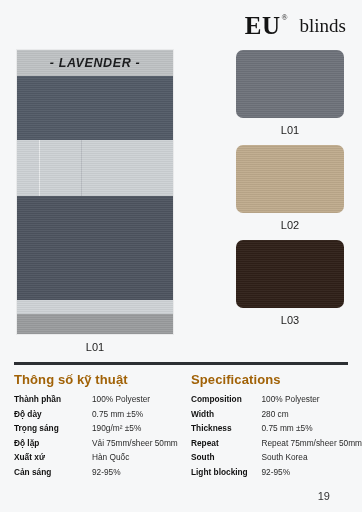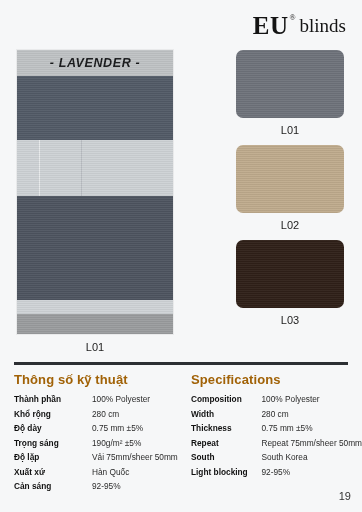--- a/index.html
+++ b/index.html
@@ -15,21 +15,21 @@
 
   
   .brand{
     position:absolute;right:16px;top:12px;
     display:flex;align-items:center;
     font-family:"Liberation Serif", serif;
     white-space:nowrap;
   }
   .brand-eu{font-size:25px;font-weight:bold;letter-spacing:.5px;color:#141414;}
   .brand-reg{font-size:8px;vertical-align:super;position:relative;top:-9px;left:1px;color:#141414;}
-  .brand-blinds{font-size:19px;font-weight:normal;color:#141414;margin-left:5px;}
+  .brand-blinds{font-size:19px;font-weight:normal;color:#141414;margin-left:13px;}
 
   
   .sample-wrap{position:absolute;left:17px;top:50px;width:156px;}
   .sample{
     width:156px;height:284px;position:relative;overflow:hidden;
     box-shadow:0 0 0 1px rgba(0,0,0,.05);
   }
   .band{position:absolute;left:0;width:100%;}
   .band-title{
     top:0;height:26px;background:#bfc2c4;
@@ -92,21 +92,21 @@
   table.spec{border-collapse:collapse;width:100%;}
   table.spec td{
     font-size:8.3px;padding:0 0 4.2px 0;vertical-align:top;line-height:1.25;
   }
   td.k{font-weight:bold;color:#111;width:78px;white-space:nowrap;}
   .spec-col.right td.k{width:72px;}
   td.v{color:#2a2a2a;white-space:nowrap;}
 
   
   .pageno{
-    position:absolute;right:11px;bottom:10px;font-size:11px;color:#333;
+    position:absolute;right:32px;bottom:10px;font-size:11px;color:#333;
   }
 </style>
 </head>
 <body>
 
 <div class="page">
 
   <div class="brand">
     <span class="brand-eu">EU</span>
     <span class="brand-reg">®</span>
@@ -161,24 +161,20 @@
 
     <div class="spec-col">
       <div class="spec-title">Thông số kỹ thuật</div>
       <table class="spec">
         <tbody>
           <tr>
             <td class="k">Thành phần</td>
             <td class="v">100% Polyester</td>
           </tr>
           <tr>
-            <td class="k">Khổ rộng</td>
-            <td class="v">280 cm</td>
-          </tr>
-          <tr>
             <td class="k">Độ dày</td>
             <td class="v">0.75 mm ±5%</td>
           </tr>
           <tr>
             <td class="k">Trọng sáng</td>
             <td class="v">190g/m² ±5%</td>
           </tr>
           <tr>
             <td class="k">Độ lặp</td>
             <td class="v">Vải 75mm/sheer 50mm</td>

